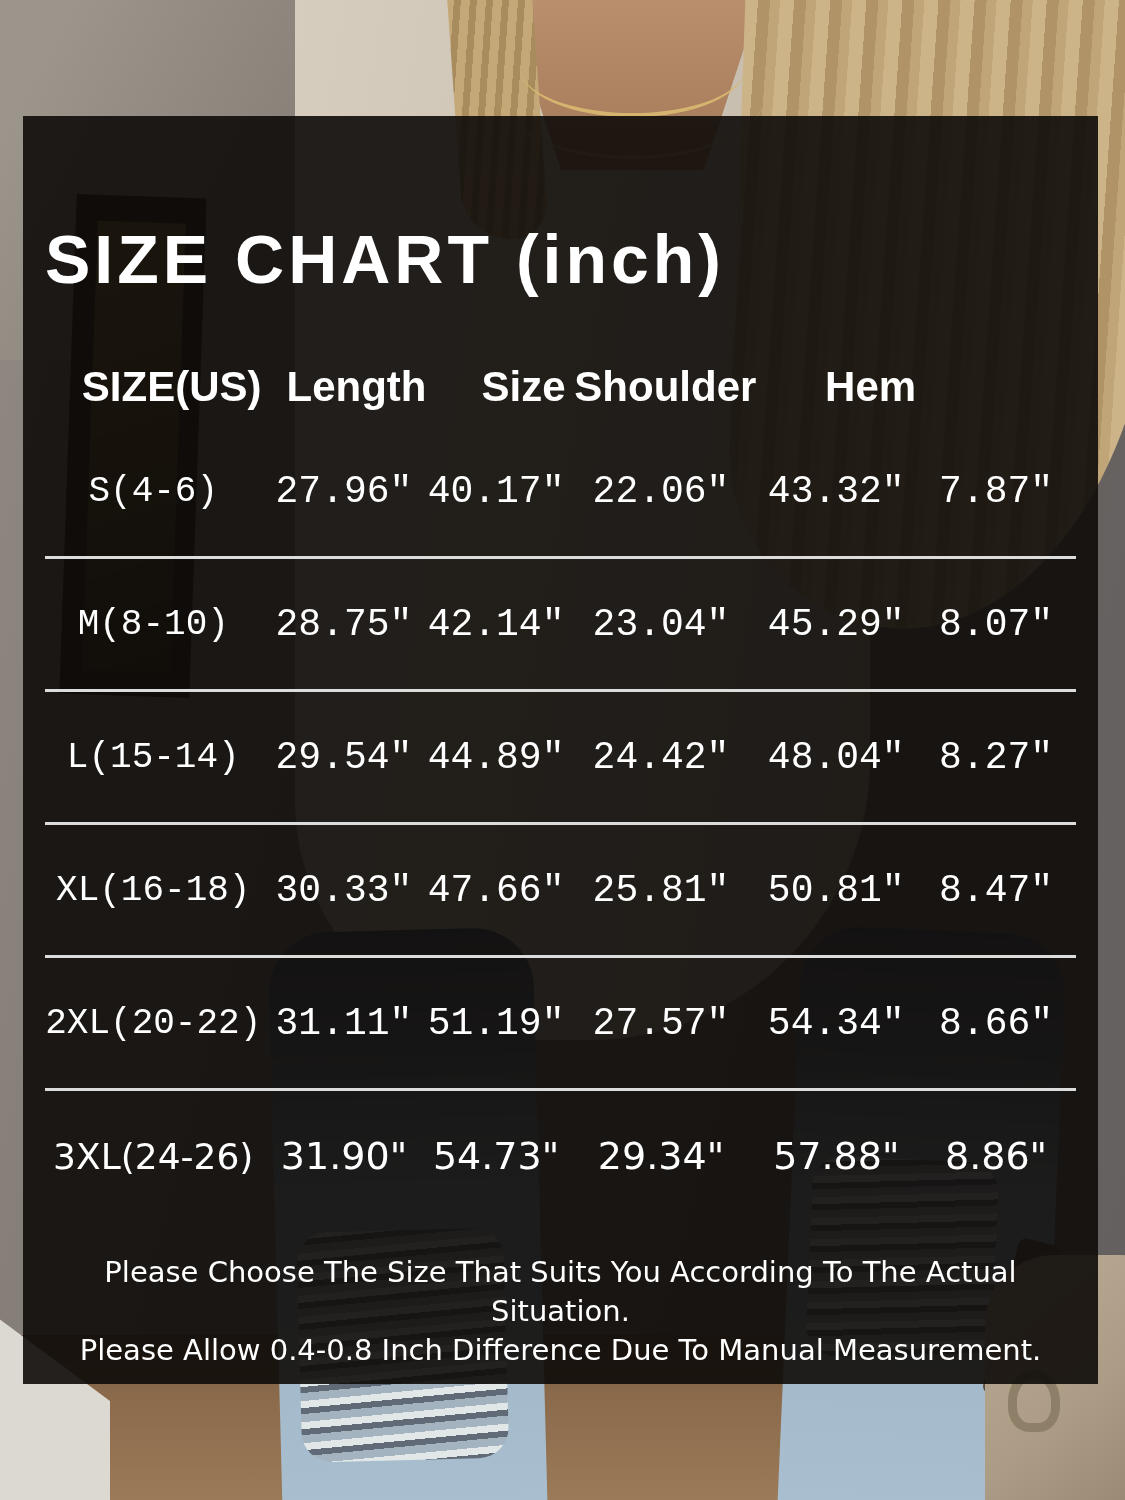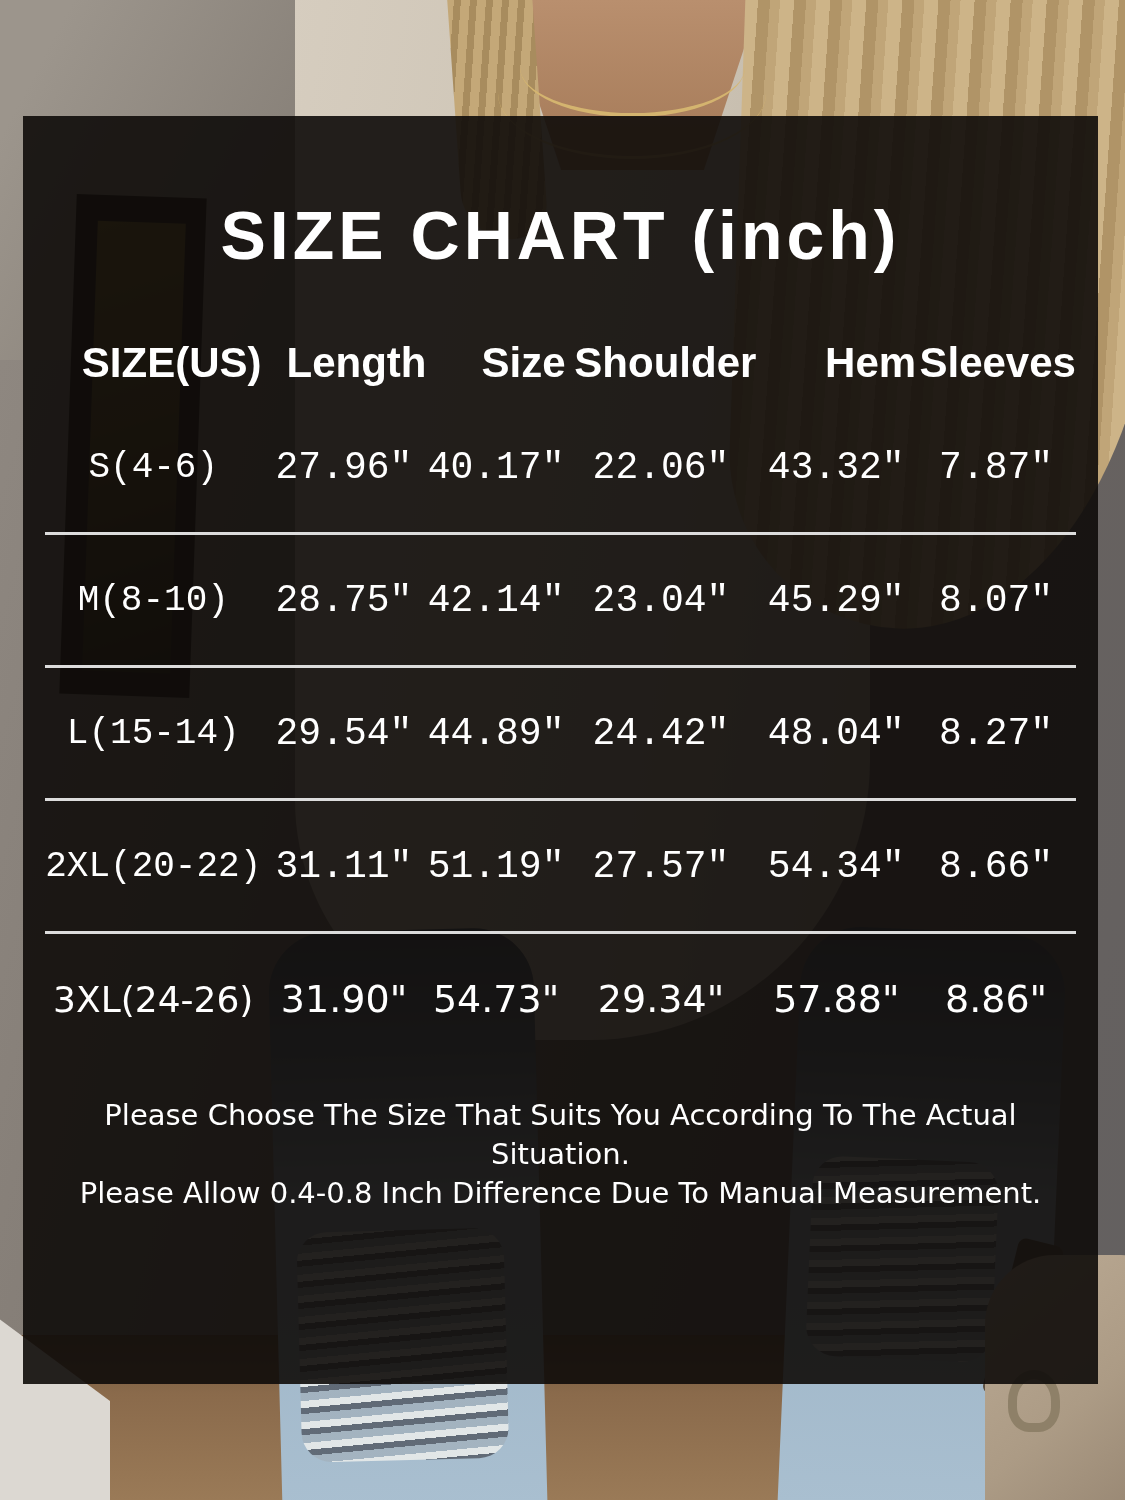--- a/index.html
+++ b/index.html
@@ -56,21 +56,21 @@
   .bg-buckle{position:absolute;left:1008px;top:1370px;width:34px;height:44px;
     border:9px solid #8e8068;border-radius:50% 50% 40% 40%;background:transparent;}
 
   
   .overlay{
     position:absolute;left:23px;top:116px;width:1075px;height:1268px;
     background:rgba(15,12,10,0.905);
     color:#fff;box-sizing:border-box;padding:0 22px;z-index:10;
   }
   .chart-title{
-    margin-top:80px;text-align:center;
+    margin-top:104px;
     font-family:"Liberation Sans","DejaVu Sans",sans-serif;
     font-weight:bold;font-size:68px;letter-spacing:4px;color:#fff;
   }
   .size-table{margin-top:50px;width:100%;}
   .tr{display:grid;grid-template-columns:21% 16% 13.5% 18.5% 15.5% 15.5%;align-items:center;}
   .tr.head{height:78px;}
   .tr.data{height:130px;}
   .tr.data.lined{border-bottom:3px solid #dcdcdc;font-family:Liberation Mono, monospace;}
   .th{font-family:"Liberation Sans","DejaVu Sans",sans-serif;
     font-weight:bold;font-size:42px;text-align:right;color:#fff;}
@@ -113,21 +113,20 @@
     <div class="chart-title">SIZE CHART (inch)</div>
 
     <div class="size-table">
 
       <div class="tr head">
         <div class="th">SIZE(US)</div>
         <div class="th">Length</div>
         <div class="th">Size</div>
         <div class="th">Shoulder</div>
         <div class="th">Hem</div>
-        <div class="th">Sleeves</div>
       </div>
 
       <div class="tr data lined">
         <div class="td sizecol">S(4-6)</div>
         <div class="td">27.96"</div>
         <div class="td">40.17"</div>
         <div class="td">22.06"</div>
         <div class="td">43.32"</div>
         <div class="td">7.87"</div>
       </div>
@@ -143,20 +142,28 @@
 
       <div class="tr data lined">
         <div class="td sizecol">L(15-14)</div>
         <div class="td">29.54"</div>
         <div class="td">44.89"</div>
         <div class="td">24.42"</div>
         <div class="td">48.04"</div>
         <div class="td">8.27"</div>
       </div>
 
+      <div class="tr data lined">
+        <div class="td sizecol">XL(16-18)</div>
+        <div class="td">30.33"</div>
+        <div class="td">47.66"</div>
+        <div class="td">25.81"</div>
+        <div class="td">50.81"</div>
+        <div class="td">8.47"</div>
+      </div>
 
       <div class="tr data lined">
         <div class="td sizecol">2XL(20-22)</div>
         <div class="td">31.11"</div>
         <div class="td">51.19"</div>
         <div class="td">27.57"</div>
         <div class="td">54.34"</div>
         <div class="td">8.66"</div>
       </div>
 

